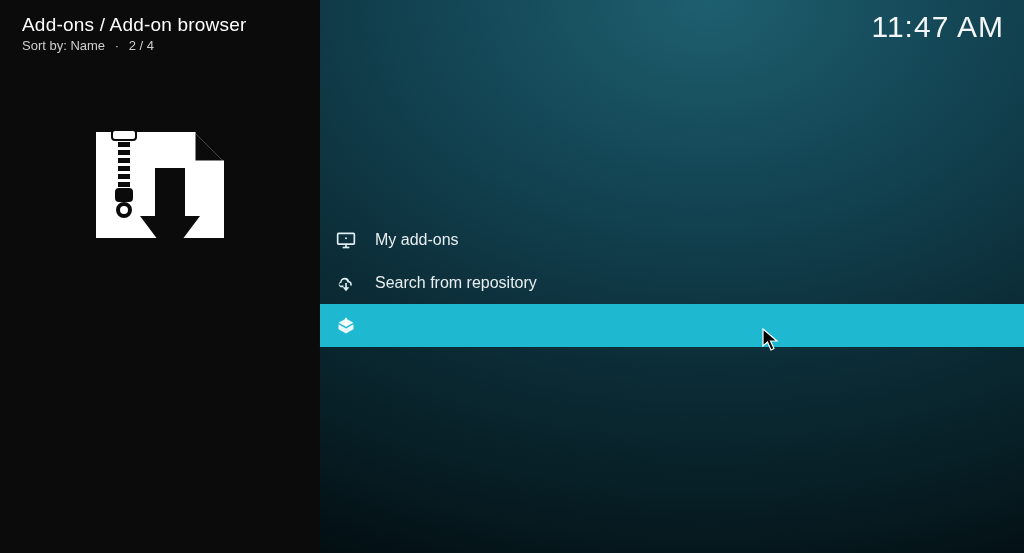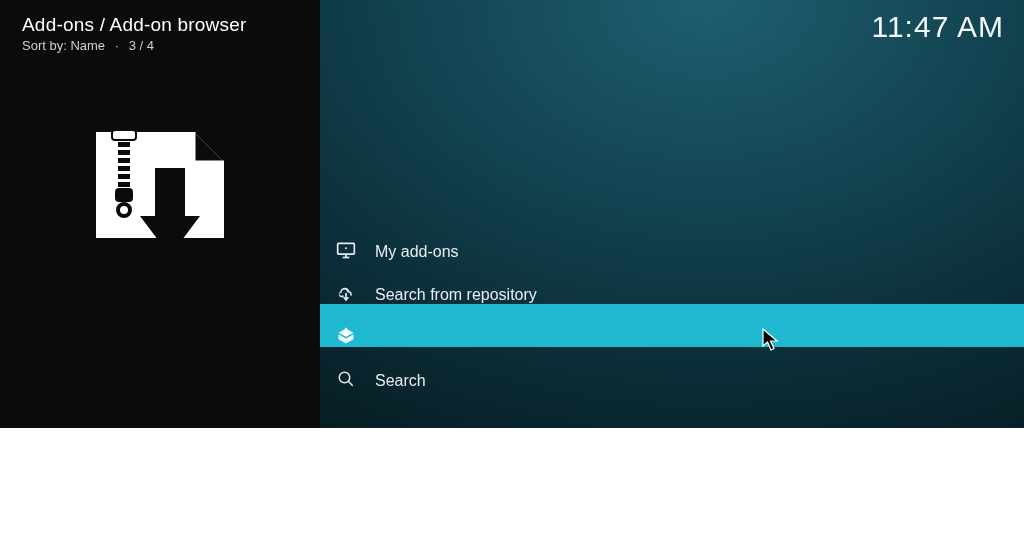--- a/index.html
+++ b/index.html
@@ -1,20 +1,20 @@
 <!DOCTYPE html>
 <html><head>
 <meta charset="utf-8">
 <style>
   * { margin: 0; padding: 0; box-sizing: border-box; }
   html, body { width: 1024px; height: 553px; overflow: hidden; font-family: Arial, Helvetica, sans-serif; }
   .app {
     display: flex;
     width: 1024px;
-    height: 428px;
+    height: 553px;
     position: relative;
     border-radius: 21px;
   }
   .sidebar {
     width: 320px;
     height: 100%;
     background: #0b0b0b;
     color: #fff;
     padding: 14px 22px;
     position: relative;
@@ -58,21 +58,21 @@
     text-align: right;
   }
   .menu {
     position: absolute;
     left: 0;
     right: 0;
     top: 218px;
   }
   .menu-item {
     display: flex;
-    align-items: flex-end;
+    align-items: center;
     height: 43px;
     padding-left: 15px;
     gap: 18px;
     font-size: 16px;
     color: #e8eef0;
     cursor: pointer;
   }
   .menu-item .icon-slot {
     width: 22px;
     height: 22px;
@@ -111,21 +111,21 @@
 <body>
 
 <div class="app">
 
   <div class="sidebar">
     <div class="breadcrumb">Add-ons / Add-on browser</div>
     <div class="sortline">
       <span>Sort by:</span>
       <span>Name</span>
       <span class="sep">·</span>
-      <span>3 / 4</span>
+      <span>2 / 4</span>
     </div>
 
     <div class="big-icon">
       <svg width="140" height="150" viewBox="0 0 140 150">
 
         <path d="M6 2 H104 L134 32 V108 H6 Z" fill="#ffffff"></path>
         <path d="M104 2 L134 32 H104 Z" fill="#0b0b0b"></path>
         <path d="M104 2 L104 32 L134 32" fill="none" stroke="#ffffff" stroke-width="3"></path>
 
         <rect x="22" y="0" width="24" height="10" rx="3" fill="#ffffff" stroke="#0b0b0b" stroke-width="2"></rect>
@@ -179,29 +179,20 @@
 
       <div class="menu-item selected">
         <span class="icon-slot">
           <svg width="20" height="20" viewBox="0 0 24 24" fill="currentColor">
             <path d="M21 8l-9-5-9 5 9 5 9-5zm-9 7L3 10v6l9 5 9-5v-6l-9 5z" opacity="0.9"></path>
             <path d="M11 2h2v6h3l-4 5-4-5h3z"></path>
           </svg>
         </span>
       </div>
 
-      <div class="menu-item">
-        <span class="icon-slot">
-          <svg width="18" height="18" viewBox="0 0 24 24" fill="none" stroke="currentColor" stroke-width="2">
-            <circle cx="10" cy="10" r="7"></circle>
-            <line x1="21" y1="21" x2="15" y2="15"></line>
-          </svg>
-        </span>
-        <span>Search</span>
-      </div>
 
     </div>
 
 
     <div class="cursor">
       <svg width="18" height="24" viewBox="0 0 18 24">
         <path d="M1 1 L1 18 L5.5 14 L9 22 L12 20.5 L8.5 13 L15 13 Z" fill="#000" stroke="#fff" stroke-width="1.2"></path>
       </svg>
     </div>
   </div>

